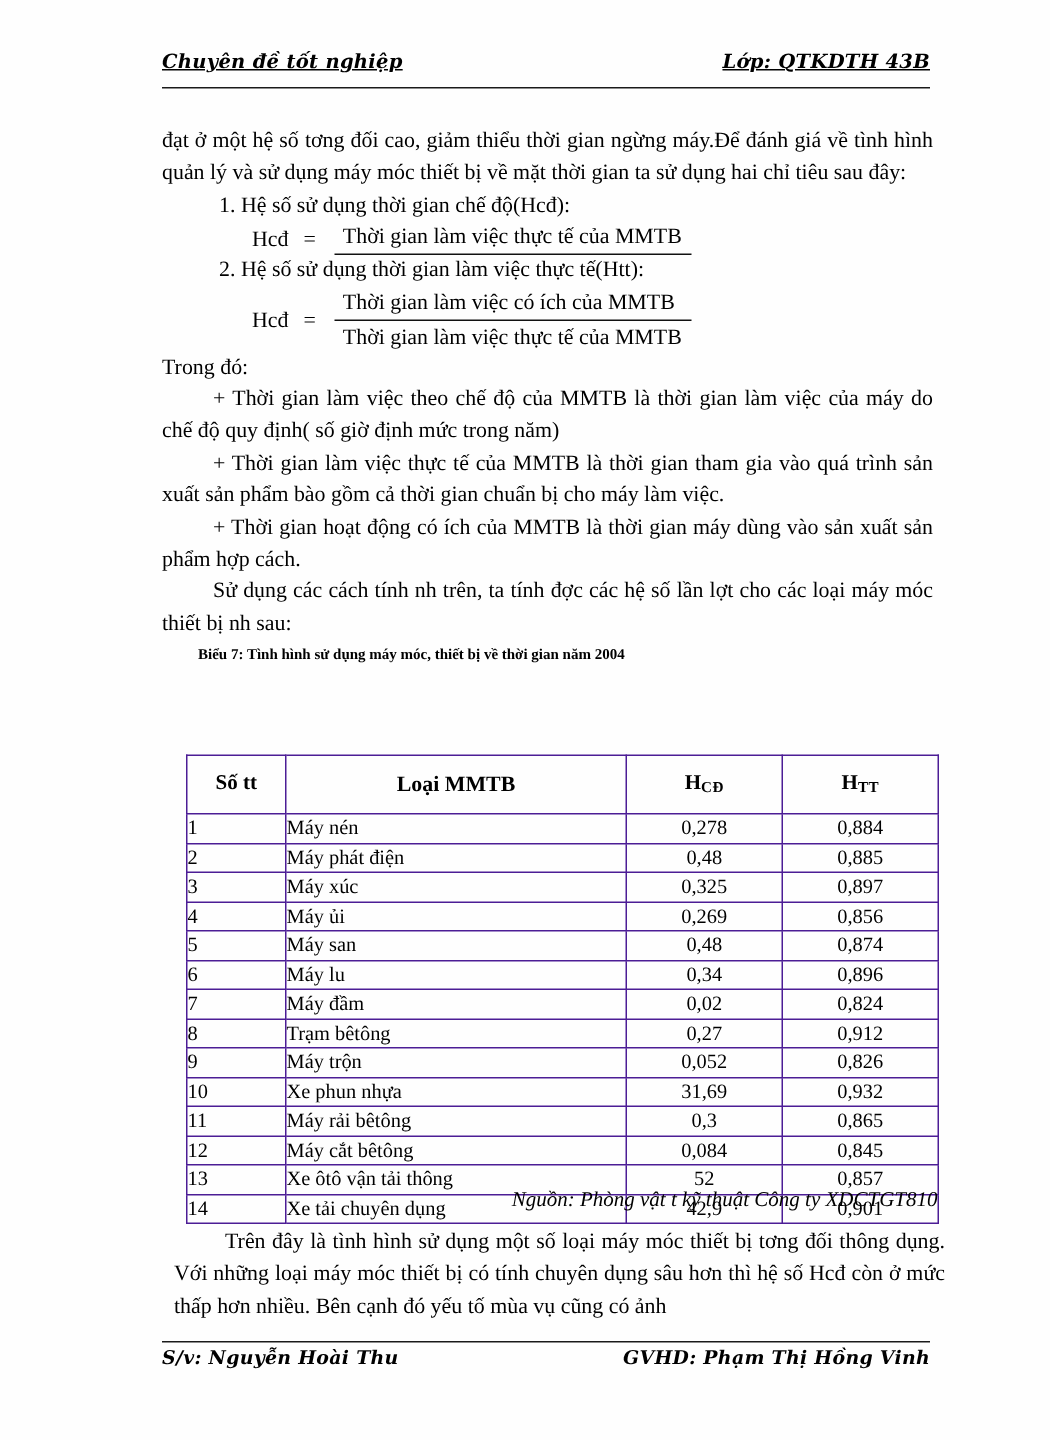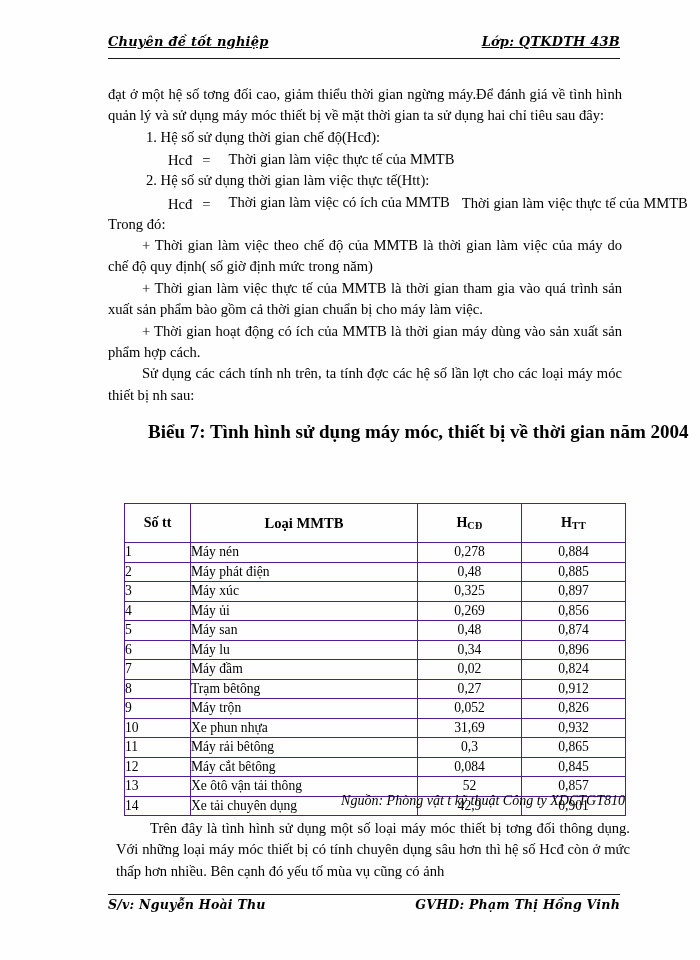--- a/index.html
+++ b/index.html
@@ -89,41 +89,41 @@
     white-space: nowrap;
     padding-right: 10px;
     padding-top: 2px;
   }
   .formula .eq {
     padding-right: 12px;
     padding-top: 2px;
   }
   .frac {
     display: inline-flex;
-    flex-direction: row;
+    flex-direction: column;
   }
   .frac .numer {
     padding: 0 6px 1px 6px;
     white-space: nowrap;
   }
   .frac .bar {
     width: 100%;
     border-top: 1.2px solid #111;
     height: 0;
   }
   .frac .denom {
     padding: 1px 6px 0 6px;
     white-space: nowrap;
   }
 
   
   .table-title {
-    margin: 16px;
+    margin: 0;
     padding-left: 24px;
-    font-size: 19px;
+    font-size: 10px;
     font-weight: bold;
     line-height: 20px;
     white-space: nowrap;
   }
 
   
   .tbl-wrap {
     position: absolute;
     left: 124px;
     top: 503px;

